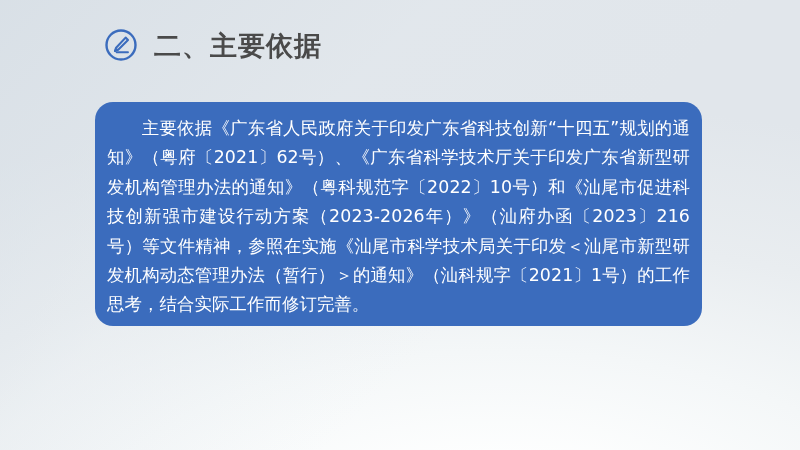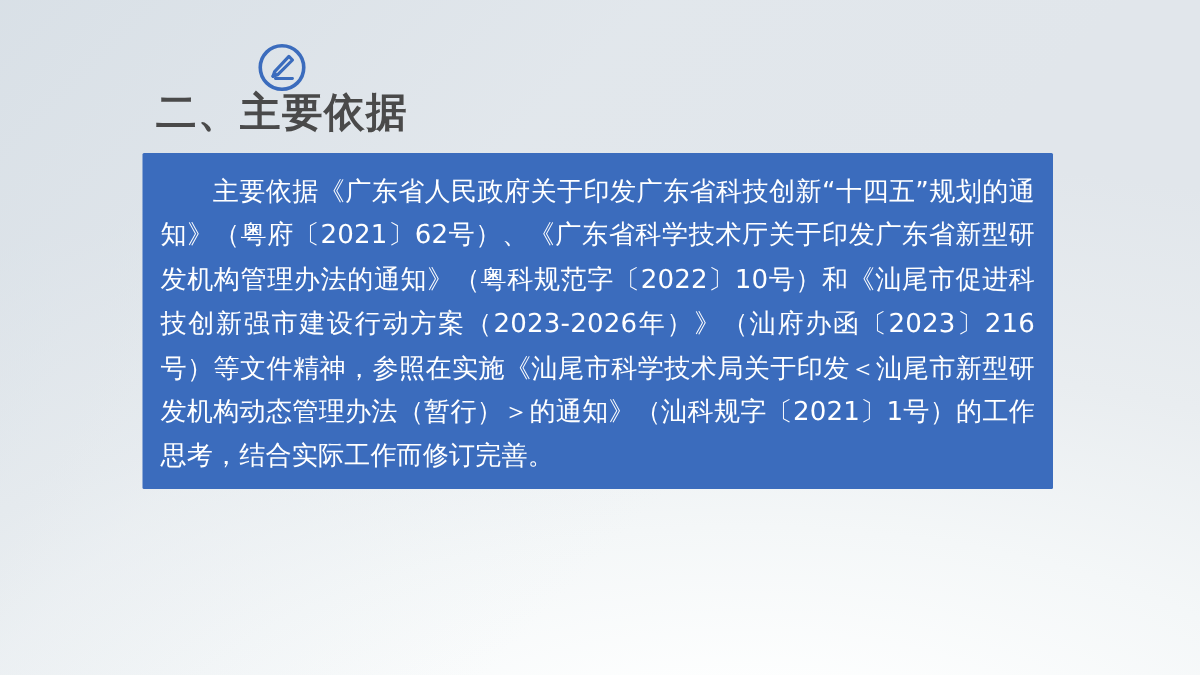--- a/index.html
+++ b/index.html
@@ -29,23 +29,22 @@
     pointer-events: none;
   }
 
   
   #title-row {
     position: absolute;
     left: 104px;
     top: 28px;
     display: flex;
     align-items: center;
-    gap: 0;
+    gap: 16px;
     z-index: 3;
-    flex-direction: column;
   }
   #title-icon {
     width: 34px;
     height: 34px;
     flex: 0 0 34px;
     display: block;
   }
   #title-text {
     font-family: "DejaVu Serif", "Liberation Serif", serif;
     font-size: 27px;
@@ -57,21 +56,21 @@
   }
 
   
   #body-box {
     position: absolute;
     left: 95px;
     top: 102px;
     width: 607px;
     height: 224px;
     background: #3b6cbd;
-    border-radius: 1px;
+    border-radius: 18px;
     box-sizing: border-box;
     padding: 12px 12px 10px 12px;
     z-index: 2;
   }
   #body-paragraph {
     font-family: "DejaVu Sans", "Liberation Sans", sans-serif;
     font-size: 17.4px;
     line-height: 29.4px;
     color: #ffffff;
     text-indent: 2em;

